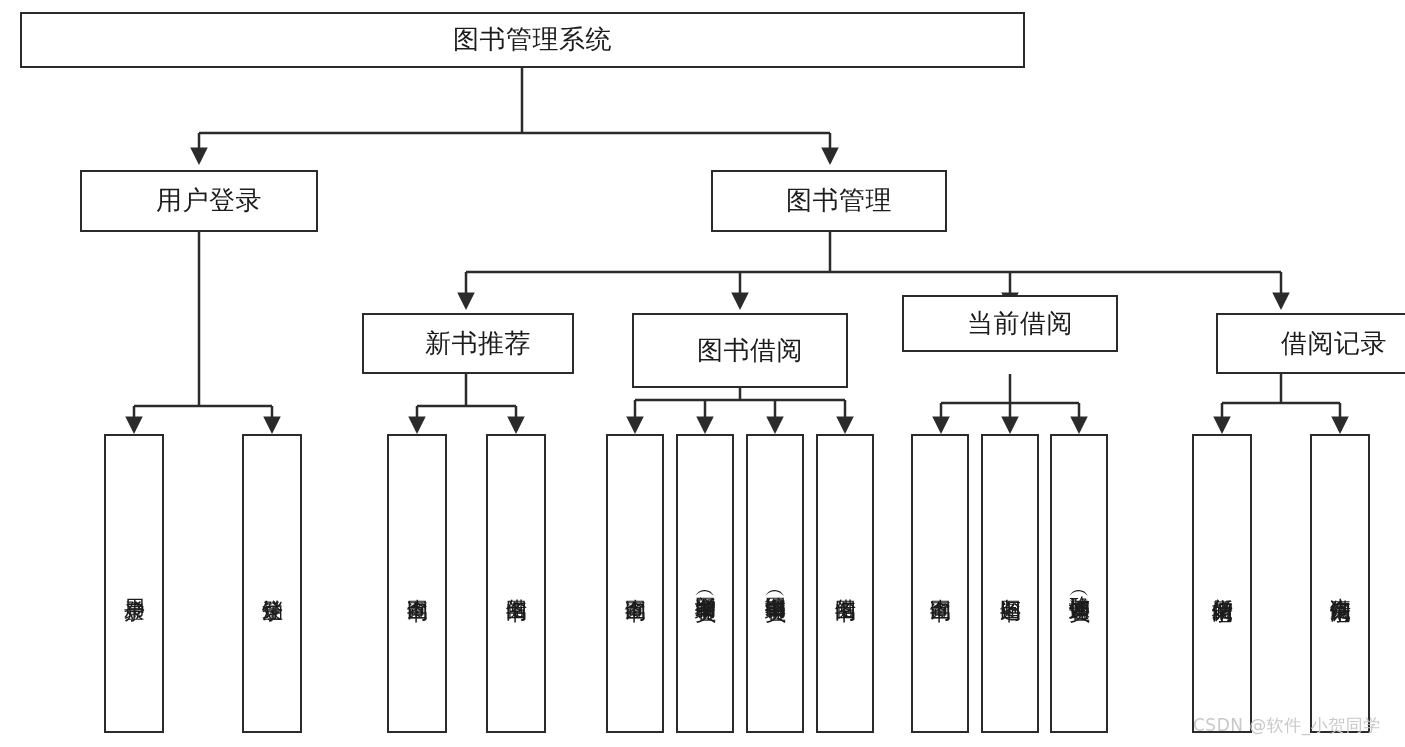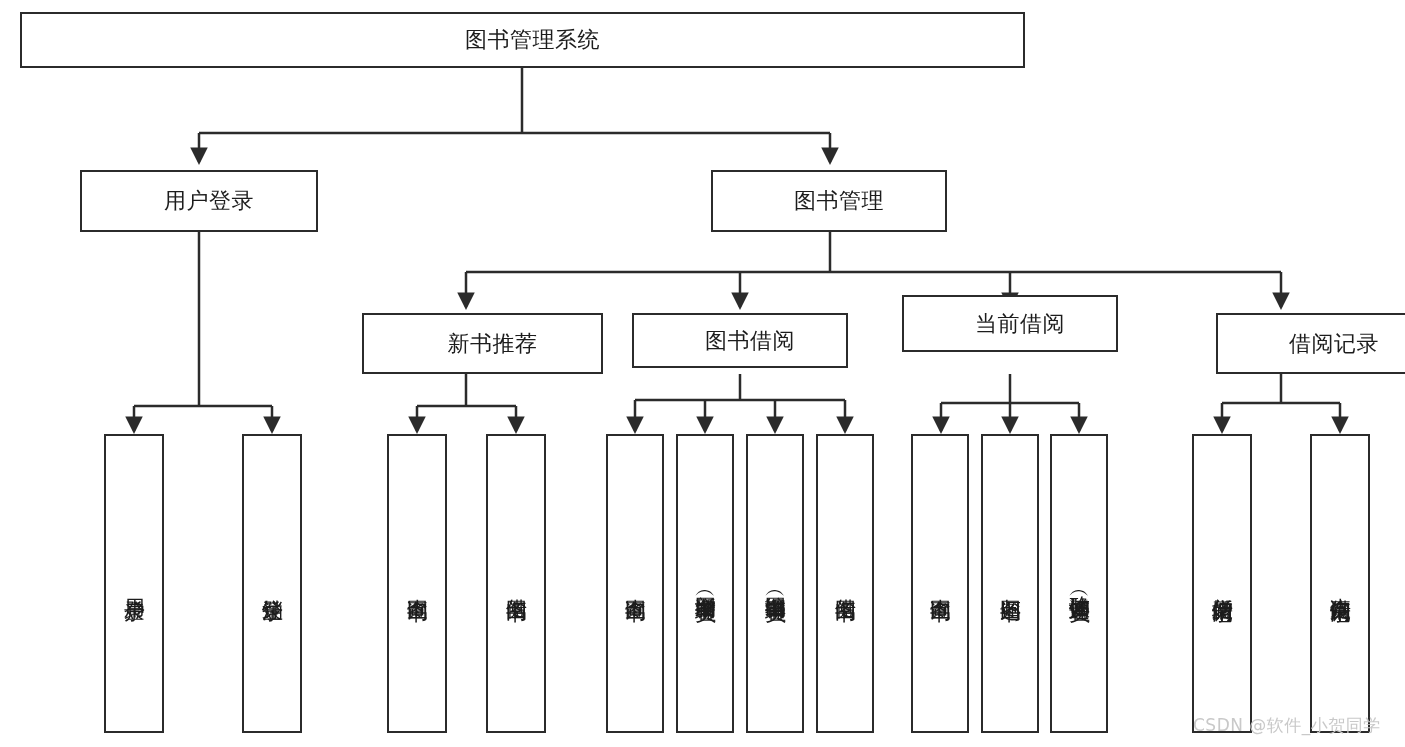--- a/index.html
+++ b/index.html
@@ -32,21 +32,21 @@
     background: #ffffff;
     border: 2.5px solid #2b2b2b;
     display: flex;
     align-items: center;
     justify-content: center;
     color: #1c1c1c;
     text-align: center;
   }
   .node.horizontal {
     writing-mode: horizontal-tb;
-    font-size: 22px;
+    font-size: 26px;
     letter-spacing: 0.5px;
     line-height: 1.15;
     padding-left: 20px;
   }
   .node.vertical {
     writing-mode: vertical-rl;
     text-orientation: upright;
     font-size: 21px;
     line-height: 1.18;
     letter-spacing: 1px;
@@ -127,25 +127,25 @@
   </div>
 
   <div class="node horizontal" style="left:80px; top:170px; width:238px; height:62px;">
     <span class="label">用户登录</span>
   </div>
 
   <div class="node horizontal" style="left:711px; top:170px; width:236px; height:62px;justify-content:center;">
     <span class="label">图书管理</span>
   </div>
 
-  <div class="node horizontal" style="left:362px; top:313px; width:241px; height:61px;">
+  <div class="node horizontal" style="left:362px; top:313px; width:212px; height:61px;">
     <span class="label">新书推荐</span>
   </div>
 
-  <div class="node horizontal" style="left:632px; top:313px; width:216px; height:55px;">
+  <div class="node horizontal" style="left:632px; top:313px; width:216px; height:75px;">
     <span class="label">图书借阅</span>
   </div>
 
   <div class="node horizontal" style="left:902px; top:295px; width:216px; height:57px;">
     <span class="label">当前借阅</span>
   </div>
 
   <div class="node horizontal" style="left:1172px; top:313px; width:216px; height:61px;margin-left:44px;">
     <span class="label">借阅记录</span>
   </div>

